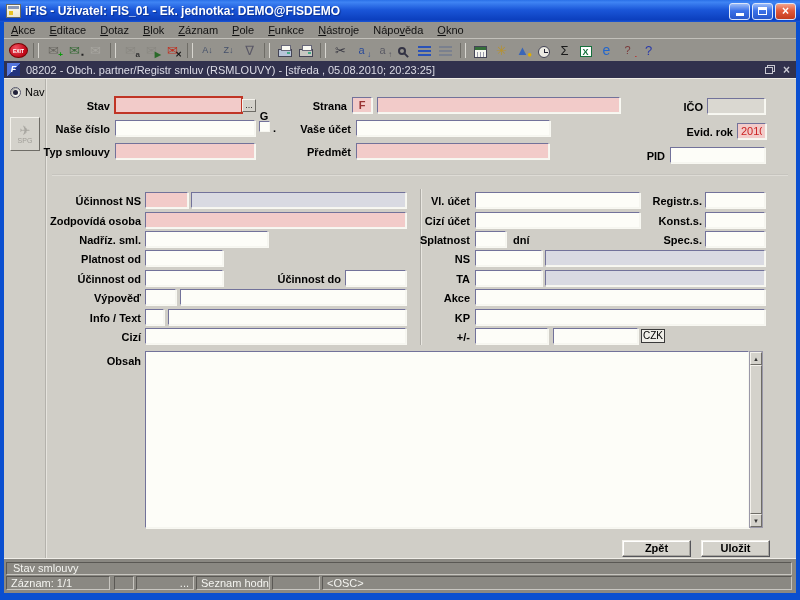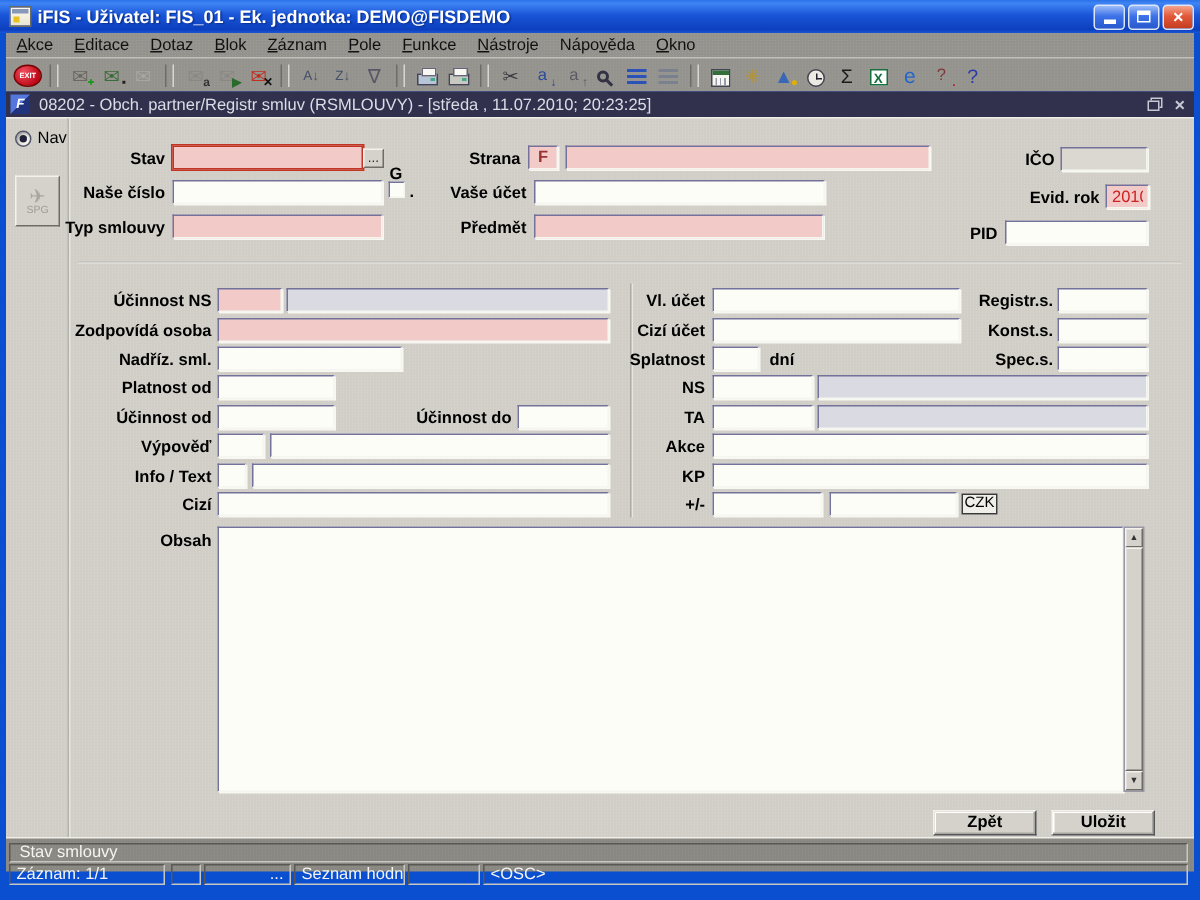--- a/index.html
+++ b/index.html
@@ -94,21 +94,21 @@
     background:#fdfdf8;border:1px solid;border-color:#72729a #f6f6f0 #f6f6f0 #72729a;box-shadow:1px 1px 0 #f8f8f2;
     font-family:"Liberation Sans",sans-serif;font-size:11px;outline:none;}
   .sb{position:absolute;left:745px;top:272px;width:14px;height:177px;background:#d0cec7;border:1px solid #9a98a8;}
   .sbbtn{position:absolute;left:0;width:12px;height:13px;background:#d4d2cb;border:1px solid;border-color:#f4f2ec #6e6c66 #6e6c66 #f4f2ec;
     font-size:6px;line-height:12px;text-align:center;color:#333;}
   .sbthumb{position:absolute;left:0;top:13px;width:12px;height:149px;background:#d4d2cb;border:1px solid;border-color:#f4f2ec #6e6c66 #6e6c66 #f4f2ec;}
   .btn{position:absolute;height:17px;background:#d4d2cb;border:1px solid;border-color:#f4f2ec #55555a #55555a #f4f2ec;
     box-shadow:inset -1px -1px 0 #a8a6a0,inset 1px 1px 0 #fff;font-size:11px;font-weight:bold;color:#000;
     text-align:center;line-height:15px;font-family:"Liberation Sans",sans-serif;padding:0;}
   
-  .statusarea{position:absolute;left:4px;top:558px;width:792px;height:23px;
+  .statusarea{position:absolute;left:4px;top:558px;width:792px;height:35px;
     background-color:#8a8882;background-image:radial-gradient(#949289 30%,rgba(0,0,0,0) 32%);background-size:2px 2px;
     border-top:1px solid #f0eee8;}
   .sunk{border:1px solid;border-color:#5a5854 #c8c6c0 #c8c6c0 #5a5854;}
   .srow1{position:absolute;left:2px;top:3px;width:786px;height:13px;color:#f4f4f0;font-size:11px;line-height:11px;padding-left:6px;}
   .sseg{position:absolute;top:17px;height:14px;color:#f4f4f0;font-size:11px;line-height:12px;padding:0 4px;white-space:nowrap;overflow:hidden;}
 </style>
 </head>
 <body>
 
 <div id="stage">
@@ -239,21 +239,21 @@
         <span class="tg" style="color: rgb(122, 58, 58); font-size: 11px;">?</span>
         <span class="tbadge" style="color: rgb(192, 32, 32);">.</span>
       </span>
       <span class="tbtn">
         <span class="tg" style="color: rgb(42, 58, 170); font-size: 13px;">?</span>
       </span>
     </div>
 
   <div class="childbar">
     <span class="childicon"></span>
-    <span class="childtitle">08202 - Obch. partner/Registr smluv (RSMLOUVY) - [středa , 11.07.2010; 20:23:25]</span>
+    <span class="childtitle">08202 - Obch. partner/Registr smluv (RSMLOUVY) - [středa , 05.08.2010; 20:23:25]</span>
     <span class="chrestore"></span>
     <span class="chx">×</span>
   </div>
 
   <div class="formarea">
     <div class="navstrip">
       <span class="radio"></span>
       <span class="navlbl">Nav</span>
       <button class="spgbtn">
         <span class="spgplane">✈</span>

